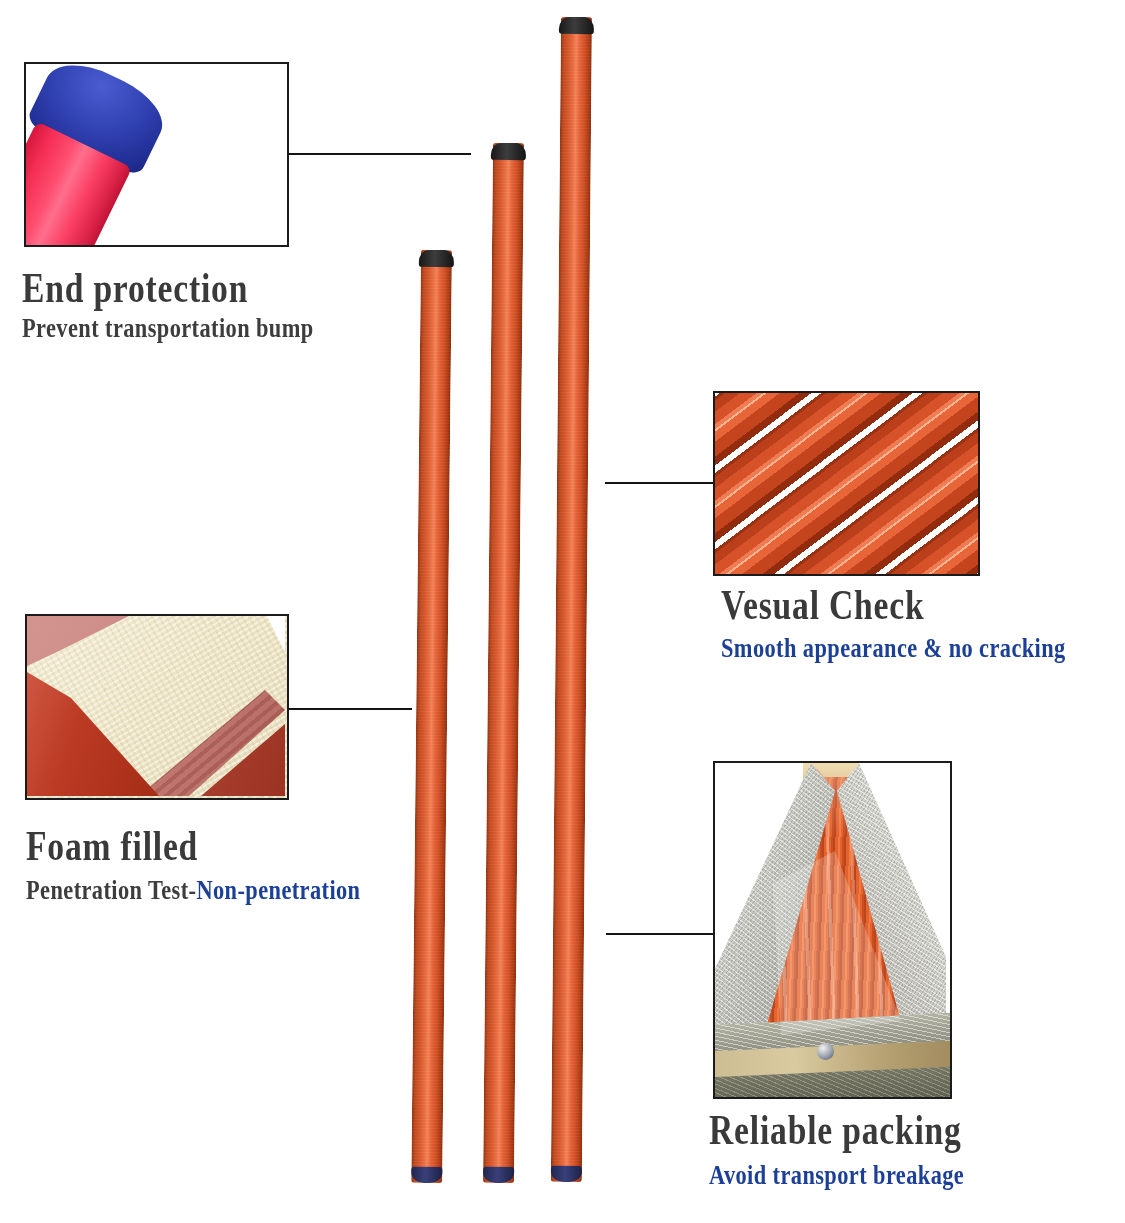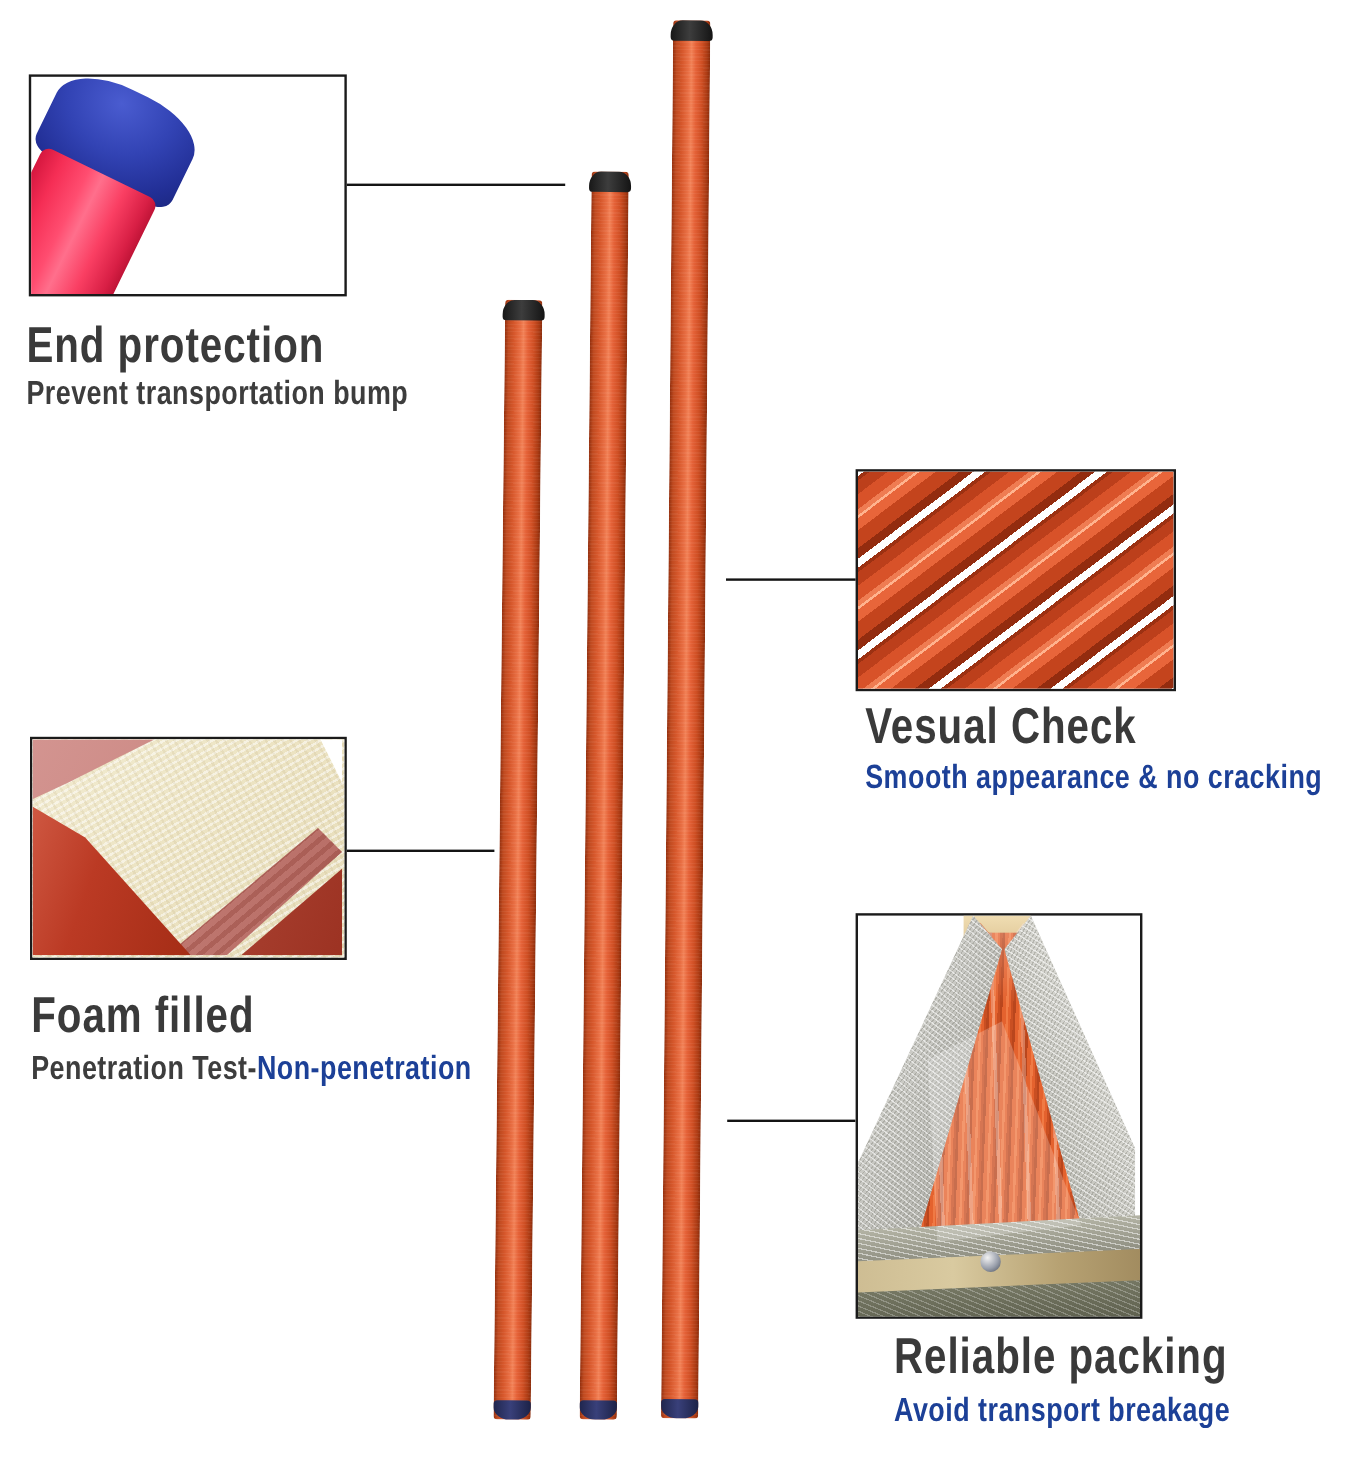--- a/index.html
+++ b/index.html
@@ -1,18 +1,18 @@
 <!DOCTYPE html>
 <html><head>
 <meta charset="utf-8">
 <style>
   html,body{margin:0;padding:0;background:#fff;}
   .canvas{
     position:relative;width:1125px;height:1223px;background:#fff;overflow:hidden;
-    font-family:Liberation Sans, sans-serif;
+    font-family:Liberation Serif, serif;
     border-radius:24px;
   }
   
   .pole{
     position:absolute;width:31px;border-radius:3px;
     background:
       repeating-linear-gradient(0deg, rgba(255,255,255,.05) 0 1px, rgba(0,0,0,0) 1px 3px),
       linear-gradient(90deg,#93300f 0%,#bf4a20 10%,#d6572b 25%,#e96f44 42%,#f28257 50%,#e56238 62%,#cf4f24 78%,#ab3b14 92%,#8a2d0c 100%);
     transform-origin:top center;
   }
@@ -147,21 +147,21 @@
     margin:0;font-size:28px;line-height:30px;font-weight:bold;color:#3d3d3d;
     letter-spacing:.5px;transform:scaleX(.8);transform-origin:left top;white-space:nowrap;
   }
   .caption p .accent{color:#1c4097;}
   .cap-end{left:22px;top:266px;}
   .cap-end p{margin-top:3px;}
   .cap-vesual{left:721px;top:583px;}
   .cap-vesual p{margin-top:6px;}
   .cap-foam{left:26px;top:808px;margin-top:16px;}
   .cap-foam p{margin-top:7px;}
-  .cap-pack{left:709px;top:1108px;margin-left:36px;}
+  .cap-pack{left:709px;top:1108px;}
   .cap-pack p{margin-top:8px;}
 </style>
 </head>
 <body>
 
 <div class="canvas">
 
   <div class="pole pole-short">
     <div class="cap-top"></div>
     <div class="cap-bottom"></div>

